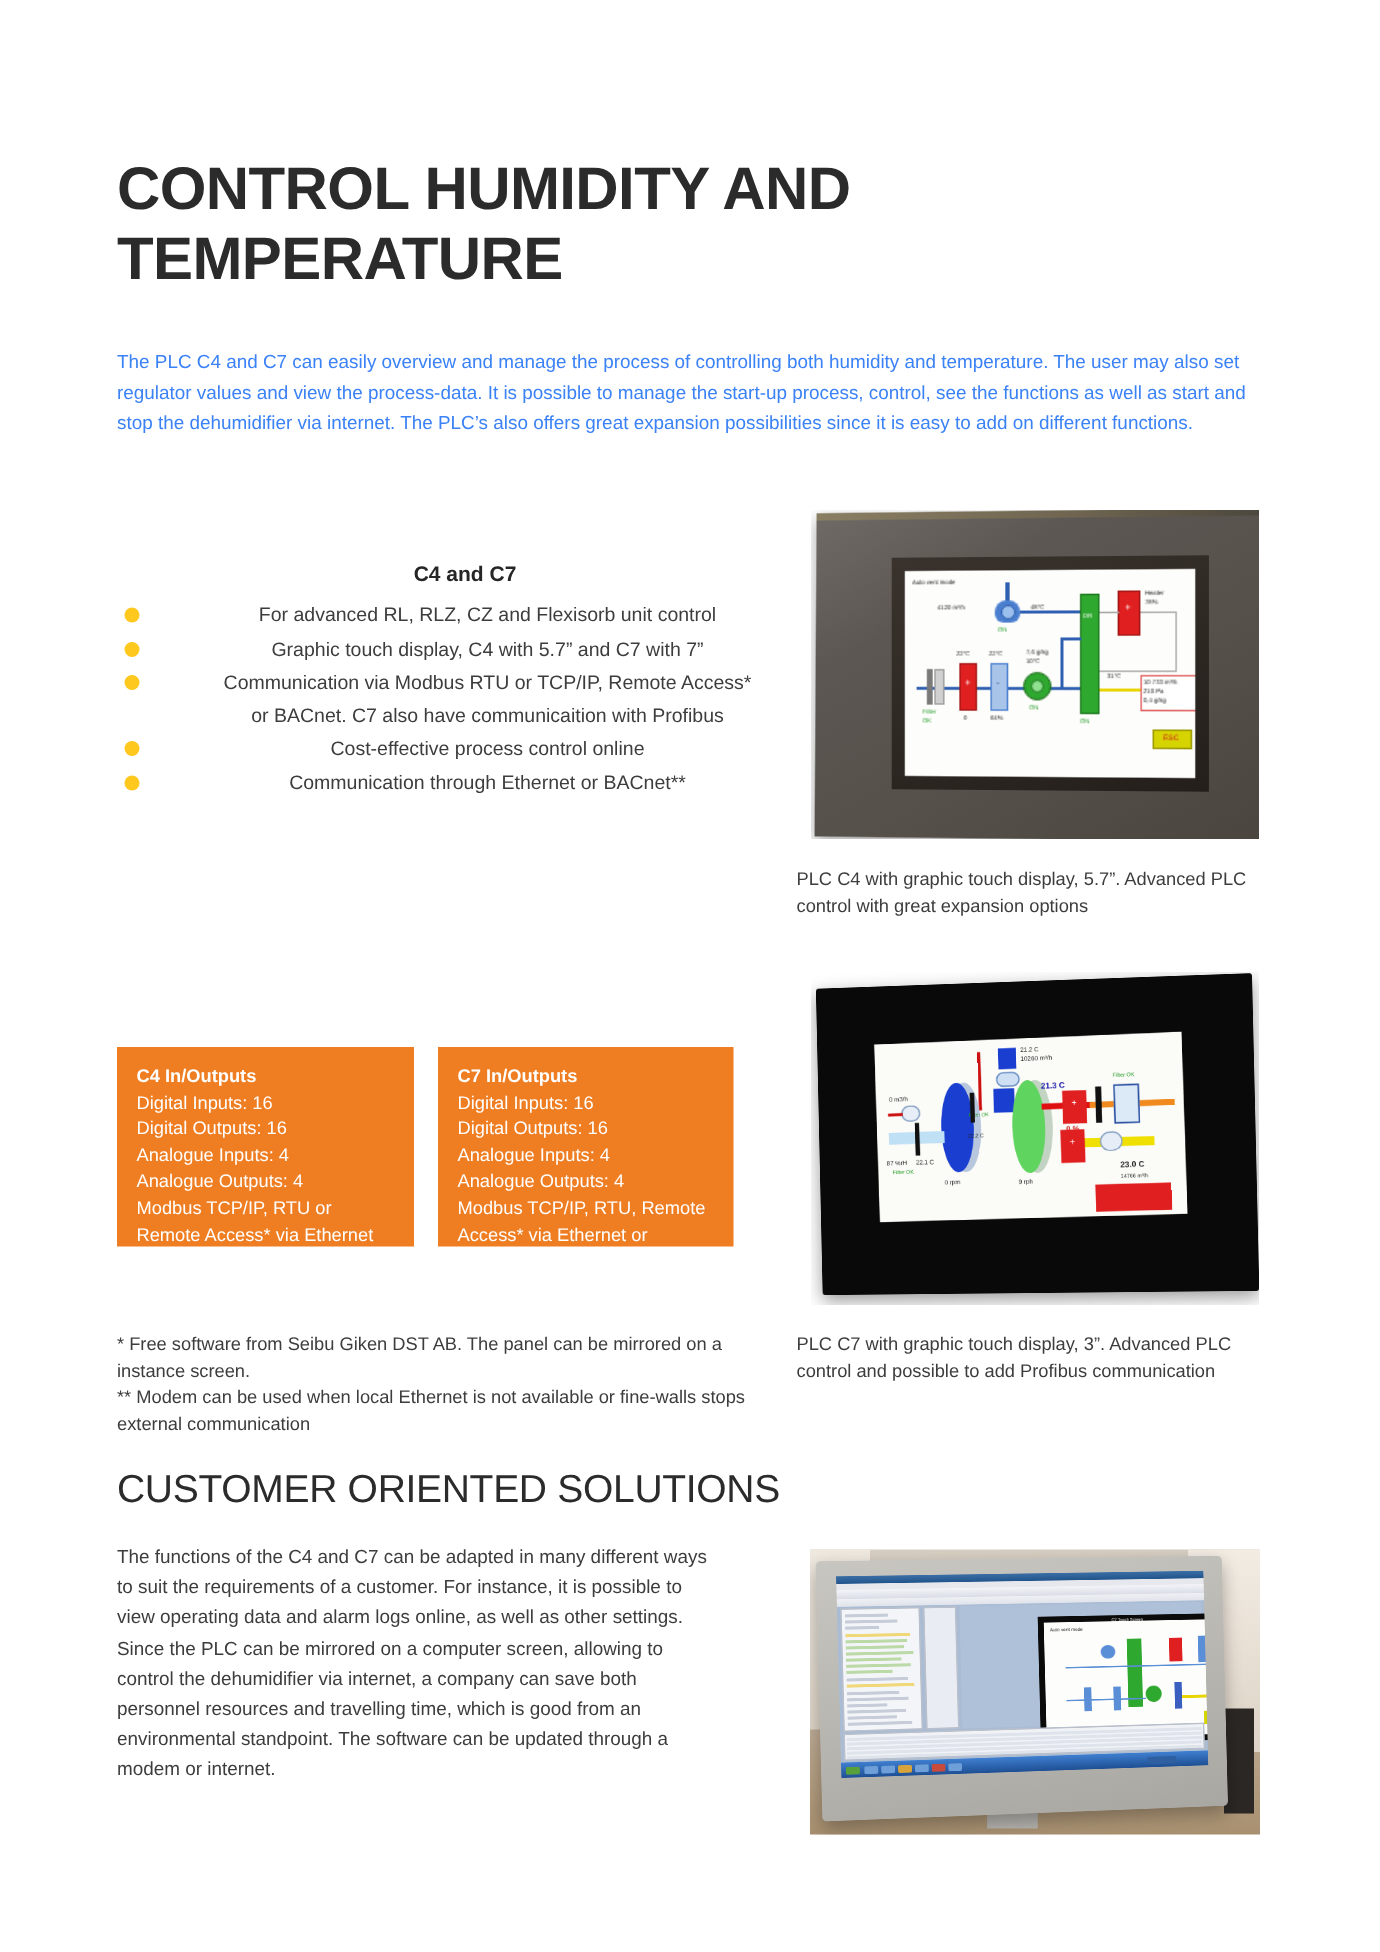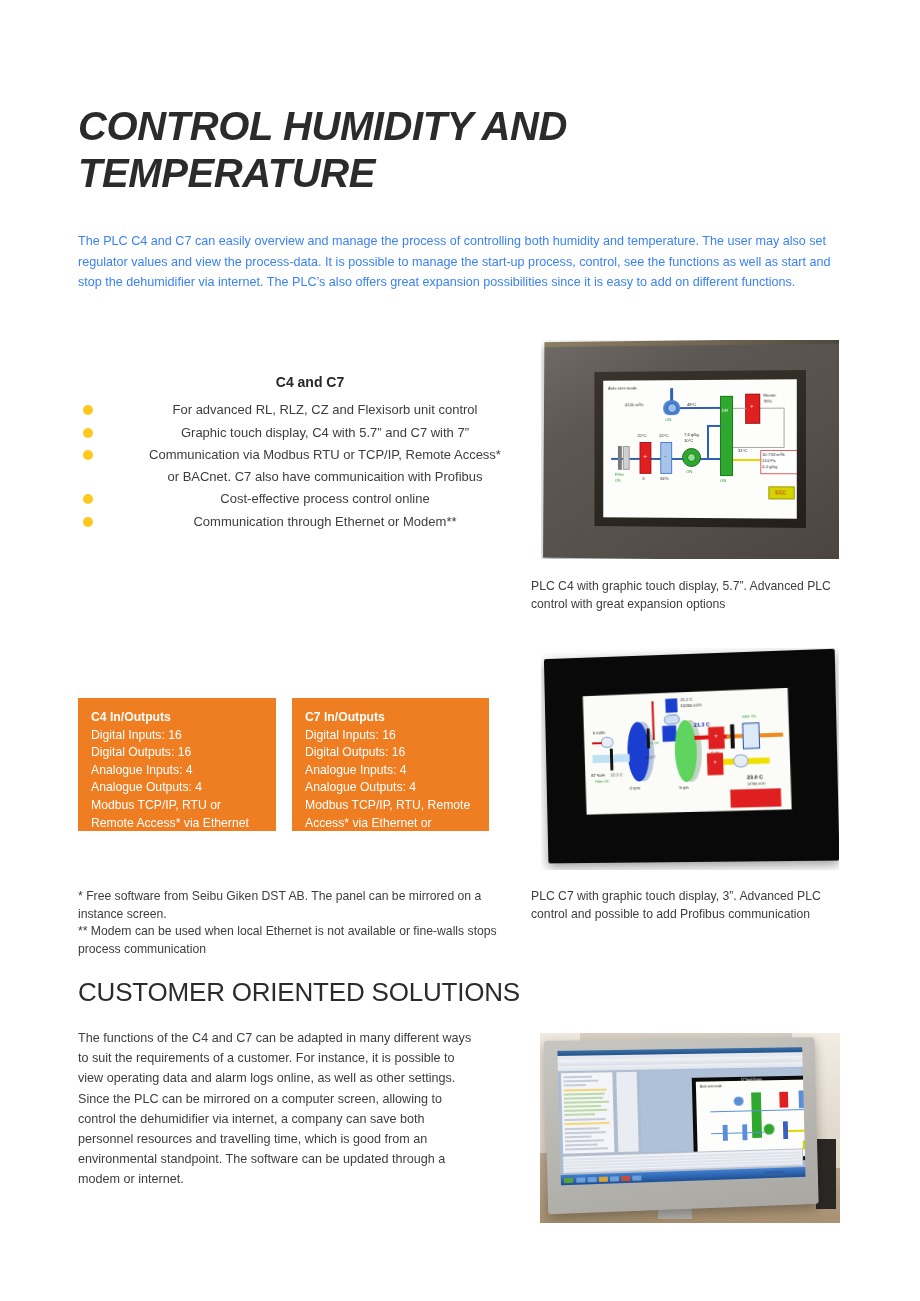--- a/index.html
+++ b/index.html
@@ -9,21 +9,21 @@
     font-family: "Liberation Sans", sans-serif;
     color: #3a3a3a;
     overflow: hidden;
   }
   .page { position: relative; width: 920px; height: 1301px; }
 
   
   .headline {
     position: absolute; left: 78px; top: 103px; width: 640px;
     font-size: 40px; line-height: 1.18; font-weight: bold;
-    letter-spacing: -0.4px; color: #2b2b2b; font-style: italic;
+    letter-spacing: -0.4px; color: #2b2b2b;
   }
 
   
   .intro {
     position: absolute; left: 78px; top: 231px; width: 762px;
     font-size: 12.6px; line-height: 20.5px; color: #3b82f6;
   }
 
   
   .feature-block { position: absolute; left: 80px; top: 374px; width: 460px; text-align: center; }
@@ -202,21 +202,21 @@
         <span class="dot"></span>
         <span>Communication via Modbus RTU or TCP/IP,  Remote Access*</span>
         <span class="sub">or BACnet. C7 also have communicaition with Profibus</span>
       </li>
       <li class="feature-item">
         <span class="dot"></span>
         <span>Cost-effective process control online</span>
       </li>
       <li class="feature-item">
         <span class="dot"></span>
-        <span>Communication through Ethernet or Modem**</span>
+        <span>Communication through Ethernet or BACnet**</span>
       </li>
     </ul>
   </div>
 
   <div class="spec-box c4">
     <div class="spec-title">C4 In/Outputs</div>
     <div class="spec-line">Digital Inputs: 16</div>
     <div class="spec-line">Digital Outputs: 16</div>
     <div class="spec-line">Analogue Inputs: 4</div>
     <div class="spec-line">Analogue Outputs: 4</div>
@@ -229,21 +229,21 @@
     <div class="spec-line">Digital Inputs: 16</div>
     <div class="spec-line">Digital Outputs: 16</div>
     <div class="spec-line">Analogue Inputs: 4</div>
     <div class="spec-line">Analogue Outputs: 4</div>
     <div class="spec-line">Modbus TCP/IP, RTU, Remote</div>
     <div class="spec-line">Access* via Ethernet or Profibus</div>
   </div>
 
   <div class="footnotes">
     <div>* Free software from Seibu Giken DST AB. The panel can be mirrored on a instance screen.</div>
-    <div>** Modem can be used when local Ethernet is not available or fine-walls stops process communication</div>
+    <div>** Modem can be used when local Ethernet is not available or fine-walls stops external communication</div>
   </div>
 
   <div class="caption c4cap">PLC C4 with graphic touch display, 5.7”. Advanced PLC control with great expansion options</div>
   <div class="caption c7cap">PLC C7 with graphic touch display, 3”. Advanced PLC control and possible to add Profibus communication</div>
 
   <h2 class="section-head">CUSTOMER ORIENTED SOLUTIONS</h2>
   <p class="section-body">The functions of the C4 and C7 can be adapted in many different ways to suit the requirements of a customer. For instance, it is possible to view operating data and alarm logs online, as well as other settings. Since the PLC can be mirrored on a computer screen, allowing to control the dehumidifier via internet, a company can save both personnel resources and travelling time, which is good from an environmental standpoint.  The software can be updated through a modem or internet.</p>
 
   <div class="photo-c4">
     <div class="c4-outer"></div>

